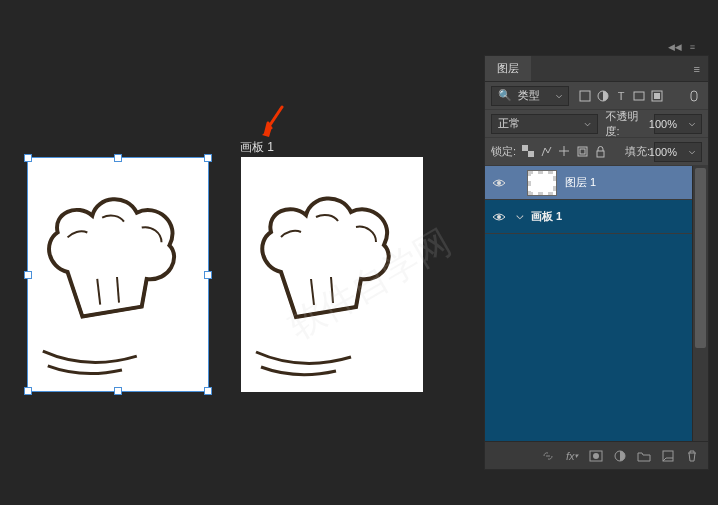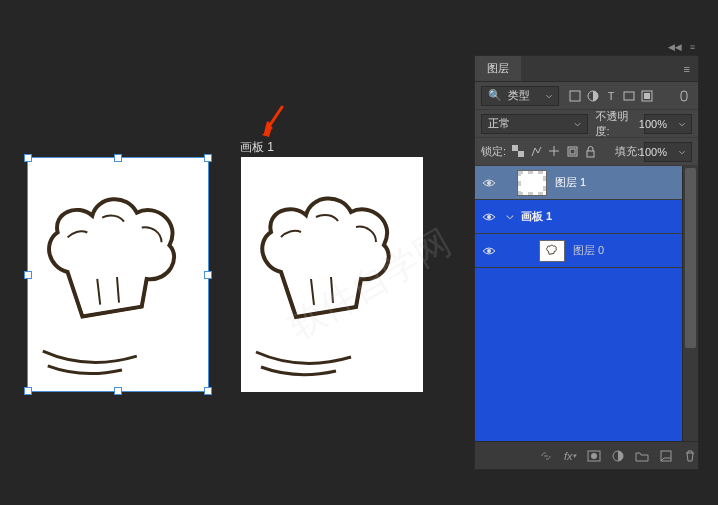--- a/index.html
+++ b/index.html
@@ -63,21 +63,21 @@
   font-size: 36px;
   color: rgba(200,200,200,0.15);
   transform: rotate(-30deg);
   left: 280px; top: 260px;
   pointer-events: none;
 }
 
 
 .panel {
   position: absolute;
-  left: 474px; top: 55px;
+  left: 484px; top: 55px;
   width: 225px;
   height: 415px;
   background: #454545;
   border: 1px solid #2a2a2a;
   display: flex;
   flex-direction: column;
 }
 .panel-tabs {
   height: 26px;
   background: #373737;
@@ -134,21 +134,21 @@
 .filter-icons { display: flex; gap: 2px; margin-left: 4px; }
 .lock-row { font-size: 11px; }
 .lock-icons { display: flex; gap: 1px; }
 .lock-icons .icon-btn { width: 17px; }
 .spacer { flex: 1; }
 .label-sm { color: #ccc; }
 
 .layers-list {
   flex: 1;
   overflow: auto;
-  background: #1d4ed8;
+  background: #0c4a6e;
   text-align: right;
 }
 .layer-row {
   display: flex;
   align-items: center;
   height: 34px;
   border-bottom: 1px solid #3a3a3a;
   padding-right: 6px;
 }
 .layer-row.selected {
@@ -200,21 +200,21 @@
   color: #eee;
 }
 .indent { width: 22px; }
 
 .panel-footer {
   height: 28px;
   display: flex;
   align-items: center;
   justify-content: flex-end;
   gap: 8px;
-  padding: 0 0;
+  padding: 0 8px;
   background: #3a3a3a;
   border-top: 1px solid #2a2a2a;
 }
 .panel-footer .icon-btn { color: #999; }
 
 .scrollbar {
   position: absolute;
   right: 0; top: 0;
   width: 16px;
   height: 100%;
@@ -418,38 +418,20 @@
       <div class="vis-col">
         <svg class="eye" viewBox="0 0 14 10">
             <path d="M1 5 Q7 -1 13 5 Q7 11 1 5 Z" fill="none" stroke="#ddd"></path>
             <circle cx="7" cy="5" r="2" fill="#ddd"></circle>
           </svg>
       </div>
       <div class="expand-col">⌵</div>
       <span class="layer-name" style="margin-left:4px;">画板 1</span>
     </div>
 
-    <div class="layer-row">
-      <div class="vis-col">
-        <svg class="eye" viewBox="0 0 14 10">
-            <path d="M1 5 Q7 -1 13 5 Q7 11 1 5 Z" fill="none" stroke="#ddd"></path>
-            <circle cx="7" cy="5" r="2" fill="#ddd"></circle>
-          </svg>
-      </div>
-      <div class="expand-col"></div>
-      <div class="indent"></div>
-      <div class="thumb thumb-small">
-        <svg width="20" height="18" viewBox="0 0 182 235">
-            <g transform="translate(15,30)">
-          <path d="M 25 85 C 5 80 0 55 15 45 C 10 25 35 15 50 28 C 55 8 85 5 95 25 C 115 15 140 35 128 58 C 140 70 128 95 105 92 L 100 120 L 40 130 L 30 100 Z" fill="#fff" stroke="#3a2a1a" stroke-width="12"></path>
-            </g>
-          </svg>
-      </div>
-      <span class="layer-name">图层 0</span>
-    </div>
 
     <div class="scrollbar">
       <div class="scrollbar-thumb"></div>
     </div>
   </div>
 
   <div class="panel-footer">
     <span class="icon-btn">
         <svg width="14" height="14">
           <path d="M3 7 A3 3 0 0 1 7 4 M11 7 A3 3 0 0 1 7 10 M5 7 L9 7" stroke="#888" fill="none"></path>

